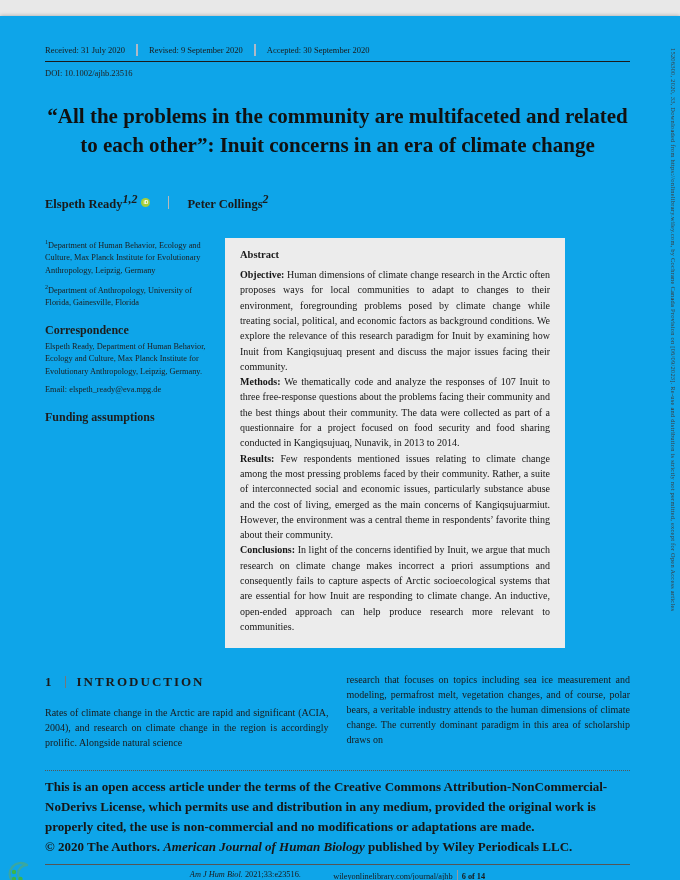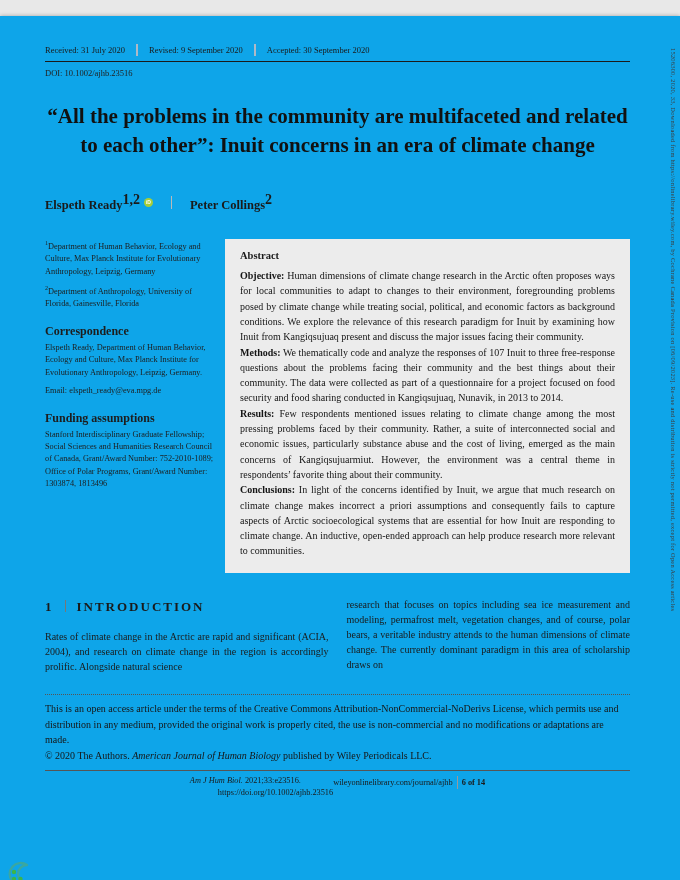--- a/index.html
+++ b/index.html
@@ -21,47 +21,47 @@
   .type-row { display:flex; justify-content:space-between; align-items:flex-end; margin-top:20px; }
   .article-type { font-weight:bold; font-size:11px; letter-spacing:3px; border-bottom:2px solid #000; padding-bottom:4px; }
   .brand { display:flex; align-items:center; gap:9px; }
   .journal-logo { width:24px; height:28px; display:flex; flex-direction:column; align-items:center; }
   .journal-name { font-family:"Liberation Sans", sans-serif; font-weight:bold; font-size:7.5px; color:#222; }
   .wiley-mark { font-family:"Liberation Serif", serif; font-size:18px; letter-spacing:2.5px; color:#1c1c1c; }
 
   
   .title { margin-top:24px; font-size:21px; font-weight:bold; line-height:1.38; color:#111;text-align:center; }
   .authors { margin-top:32px; font-size:12.5px; font-weight:bold; display:flex; align-items:center; }
-  .authors sup { font-size:14px; }
+  .authors sup { font-size:12px;font-style:italic; }
   .author-sep { width:1px; height:13px; background:#b9b9b9; margin:0 18px; }
   .orcid-badge {
     display:inline-block; width:9px; height:9px; border-radius:50%; background:#A6CE39;
     color:#fff; font-family:"Liberation Sans", sans-serif; font-size:5px; font-weight:bold;
     text-align:center; line-height:9px; margin-left:4px; vertical-align:super; cursor:pointer;
   }
 
   
   .main-grid { display:flex; margin-top:26px; }
   .sidebar { width:180px; padding-right:10px; font-size:8.3px; line-height:1.5; color:#1d1d1d; }
   .sidebar p { margin-bottom:6px; }
   .sidebar .sb-heading { font-weight:bold; font-size:12px; margin-top:11px; margin-bottom:2px; }
   .sidebar sup { font-size:6px; }
-  .abstract-box { width:405px; background:#ececec; padding:11px 15px 14px 15px; }
+  .abstract-box { width:340px; background:#ececec; padding:11px 15px 14px 15px; }
   .abstract-heading { font-weight:bold; font-size:10.5px; margin-bottom:7px; }
   .abs-para { font-size:10px; line-height:1.53; text-align:justify; color:#151515; }
   .abs-label { font-weight:bold; }
 
   
   .body-cols { display:flex; gap:18px; margin-top:24px; }
   .body-col { flex:1; font-size:10px; line-height:1.5; text-align:justify; }
   .intro-heading { font-size:13px; font-weight:bold; letter-spacing:2px; display:flex; align-items:center; margin-bottom:13px; }
   .intro-divider { width:1px; height:12px; background:#777; margin:0 11px; }
 
   
-  .license { margin-top:20px; border-top:1px dotted #555; padding-top:6px; font-size:10px; line-height:1.55; color:#161616; }
+  .license { margin-top:20px; border-top:1px dotted #555; padding-top:6px; font-size:13px; line-height:1.55; color:#161616;font-weight:bold; }
   .license .it { font-style:italic; }
   .license p { margin:0; }
   .footer { margin-top:7px; border-top:1.5px solid #555; padding-top:5px; display:flex; justify-content:center; font-size:8.3px; }
   .footer .cite-journal { font-style:italic; }
   .footer-left div + div { margin-top:3px;padding-left:28px; }
   .footer-right { display:flex; align-items:center; gap:4px; height:12px; }
   .footer-sep { width:1px; height:13px; background:#999; }
   .page-info { font-weight:bold; }
   .link-text { color:#1a1a1a; text-decoration:none; cursor:pointer; }
 
@@ -101,21 +101,20 @@
     </div>
 
     <div class="main-grid">
       <div class="sidebar">
         <p><sup>1</sup><span>Department of Human Behavior, Ecology and Culture, Max Planck Institute for Evolutionary Anthropology, Leipzig, Germany</span></p>
         <p><sup>2</sup><span>Department of Anthropology, University of Florida, Gainesville, Florida</span></p>
         <div class="sb-heading">Correspondence</div>
         <p>Elspeth Ready, Department of Human Behavior, Ecology and Culture, Max Planck Institute for Evolutionary Anthropology, Leipzig, Germany.</p>
         <p>Email: elspeth_ready@eva.mpg.de</p>
         <div class="sb-heading">Funding assumptions</div>
-        <p>Stanford Interdisciplinary Graduate Fellowship; Social Sciences and Humanities Research Council of Canada, Grant/Award Number: 752-2010-1089; Office of Polar Programs, Grant/Award Number: 1303874, 1813496</p>
       </div>
 
       <div class="abstract-box">
         <div class="abstract-heading">Abstract</div>
         <p class="abs-para"><span class="abs-label">Objective:</span><span> Human dimensions of climate change research in the Arctic often proposes ways for local communities to adapt to changes to their environment, foregrounding problems posed by climate change while treating social, political, and economic factors as background conditions. We explore the relevance of this research paradigm for Inuit by examining how Inuit from Kangiqsujuaq present and discuss the major issues facing their community.</span></p>
         <p class="abs-para"><span class="abs-label">Methods:</span><span> We thematically code and analyze the responses of 107 Inuit to three free-response questions about the problems facing their community and the best things about their community. The data were collected as part of a questionnaire for a project focused on food security and food sharing conducted in Kangiqsujuaq, Nunavik, in 2013 to 2014.</span></p>
         <p class="abs-para"><span class="abs-label">Results:</span><span> Few respondents mentioned issues relating to climate change among the most pressing problems faced by their community. Rather, a suite of interconnected social and economic issues, particularly substance abuse and the cost of living, emerged as the main concerns of Kangiqsujuarmiut. However, the environment was a central theme in respondents’ favorite thing about their community.</span></p>
         <p class="abs-para"><span class="abs-label">Conclusions:</span><span> In light of the concerns identified by Inuit, we argue that much research on climate change makes incorrect a priori assumptions and consequently fails to capture aspects of Arctic socioecological systems that are essential for how Inuit are responding to climate change. An inductive, open-ended approach can help produce research more relevant to communities.</span></p>
       </div>
     </div>

